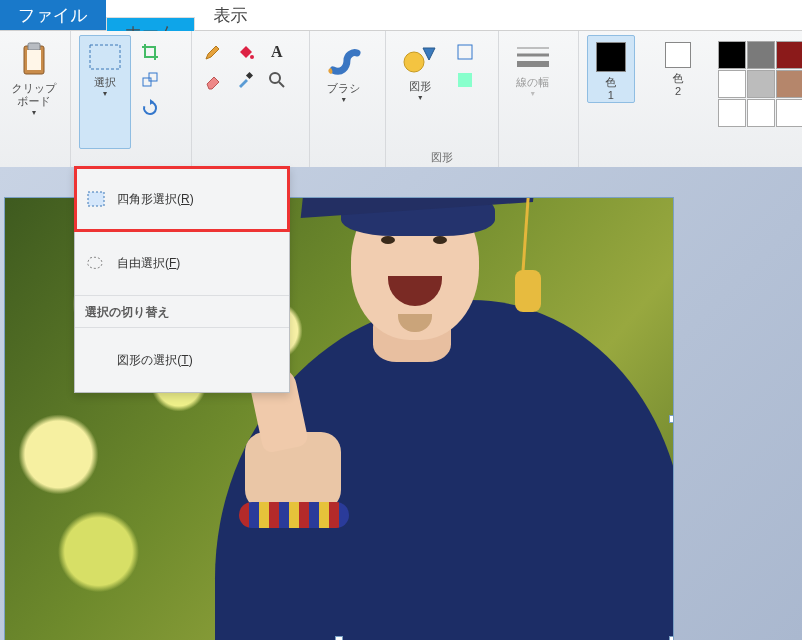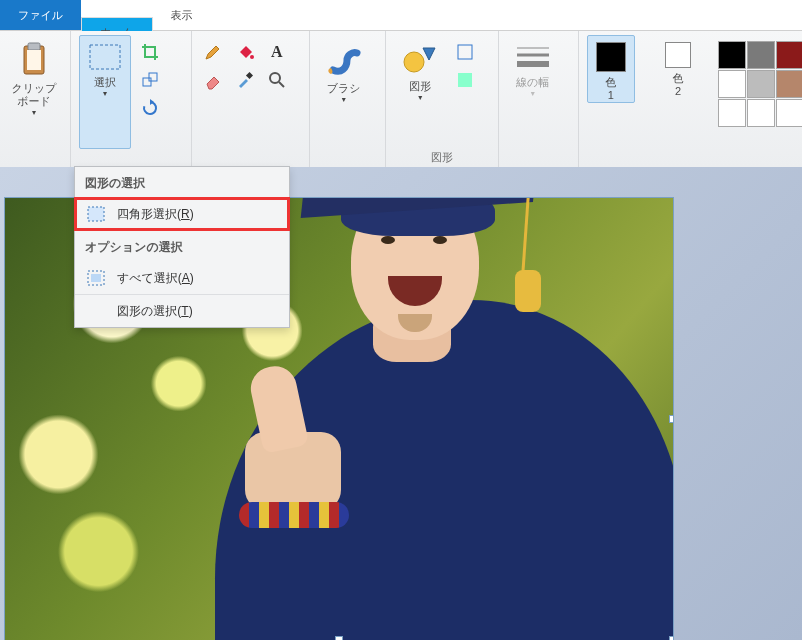--- a/index.html
+++ b/index.html
@@ -1,38 +1,38 @@
 <!DOCTYPE html>
 <html><head>
 <meta charset="utf-8">
 <style>
   html,body{margin:0;padding:0;font-family:"Yu Gothic UI","Segoe UI",sans-serif;font-size:12px;color:#222;background:#fff}
   body{width:802px;height:640px;overflow:hidden;position:relative}
 
   
   .tabstrip{height:30px;display:flex;align-items:stretch;border-bottom:1px solid #d0d0d0;background:#fff}
-  .tab{padding:0 18px;display:flex;align-items:center;font-size:11px;border-right:0;color:#444;cursor:pointer}
+  .tab{padding:0 18px;display:flex;align-items:center;font-size:17px;border-right:0;color:#444;cursor:pointer}
   .tab.file{background:#1979ca;color:#fff}
   .tab.active{background:#0ea5e9;border-top:1px solid #dcdcdc;border-left:1px solid #dcdcdc;border-right:1px solid #dcdcdc;border-bottom:1px solid #f4f5f6;position:relative;top:17px;color:#4b4b4b}
 
   
   .ribbon{height:136px;background:linear-gradient(#f6f7f8,#eceef0);border-bottom:1px solid #cfcfcf;display:flex;align-items:stretch;position:relative}
   .group{border-right:1px solid #d7d9dc;padding:4px 8px 18px 8px;display:flex;flex-direction:column;justify-content:flex-start;position:relative}
   .group .group-label{position:absolute;bottom:2px;left:0;right:0;text-align:center;color:#6a6a6a;font-size:11px}
   .bigbtn{display:flex;flex-direction:column;align-items:center;justify-content:flex-start;width:50px;padding-top:6px;cursor:pointer;border:1px solid transparent;border-radius:2px}
   .bigbtn.sel{background:#cfe5f7;border-color:#8fbde2}
   .bigbtn .lbl{text-align:center;font-size:11px;line-height:13px;margin-top:4px;color:#4b4b4b}
   .bigbtn .dd{font-size:8px;color:#444}
   .toolgrid{display:grid;grid-template-columns:repeat(3,26px);grid-auto-rows:22px;gap:6px 6px;align-content:start;padding-top:6px}
   .tool{width:26px;height:22px;display:flex;align-items:center;justify-content:center;cursor:pointer}
 
   
   .dropdown{position:absolute;left:74px;top:166px;width:214px;background:#f3f4f5;border:1px solid #bcbfc3;box-shadow:0 4px 8px rgba(0,0,0,.15);z-index:5}
   .dropdown .section-title{padding:8px 10px 6px 10px;font-size:12px;color:#5b5b5b;font-weight:600}
-  .dropdown .item{display:flex;align-items:center;height:32px;padding:0 10px;font-size:12px;color:#333;cursor:pointer}
+  .dropdown .item{display:flex;align-items:center;height:32px;padding:16px 10px;font-size:12px;color:#333;cursor:pointer}
   .dropdown .item .ic{width:22px;height:22px;margin-right:10px;display:flex;align-items:center;justify-content:center}
   .dropdown .item.hot{outline:3px solid #e33;outline-offset:-2px}
   .dropdown .item.disabled{color:#9e9e9e}
   .dropdown .sep{height:1px;background:#dcdee1;margin:0}
   .underline-letter{text-decoration:underline}
 
   
   .stage{position:absolute;left:0;top:167px;right:0;bottom:0;background:linear-gradient(135deg,#c8d3e4,#aab8cf);}
   .canvas{position:absolute;left:4px;top:30px;width:668px;height:442px;background:#777;border:1px solid #7aa0c4;overflow:hidden}
   .handle{position:absolute;width:6px;height:6px;background:#fff;border:1px solid #7aa0c4}
@@ -258,44 +258,42 @@
         <div class="thumb"></div>
         <div class="brace"></div>
     </div>
     <div class="handle e"></div>
     <div class="handle s"></div>
     <div class="handle se"></div>
   </div>
 </div>
 
 <div class="dropdown">
-  <div class="section-title">図形の選択</div>
 
   <div class="item hot">
     <span class="ic">
         <svg width="18" height="16">
           <rect x="1" y="1" width="16" height="14" fill="#d5e7fb" stroke="#3a76b6" stroke-dasharray="2 2"></rect>
         </svg>
       </span>
     <span><span>四角形選択(</span><span class="underline-letter">R</span><span>)</span></span>
   </div>
 
-
-  <div class="sep"></div>
-  <div class="section-title">オプションの選択</div>
-
   <div class="item">
     <span class="ic">
         <svg width="18" height="16">
-          <rect x="1" y="1" width="16" height="14" fill="none" stroke="#3a76b6" stroke-dasharray="2 2"></rect>
-          <rect x="4" y="4" width="10" height="8" fill="#bcd8f6"></rect>
+          <path d="M3 3c6-2 12 0 12 5s-7 7-12 4 0-9 0-9z" fill="none" stroke="#888" stroke-dasharray="2 2"></path>
         </svg>
       </span>
-    <span><span>すべて選択(</span><span class="underline-letter">A</span><span>)</span></span>
-  </div>
+    <span><span>自由選択(</span><span class="underline-letter">F</span><span>)</span></span>
+  </div>
+
+  <div class="sep"></div>
+  <div class="section-title">選択の切り替え</div>
+
 
 
 
   <div class="sep"></div>
 
   <div class="item">
     <span class="ic"></span>
     <span><span>図形の選択(</span><span class="underline-letter">T</span><span>)</span></span>
   </div>
 </div>

